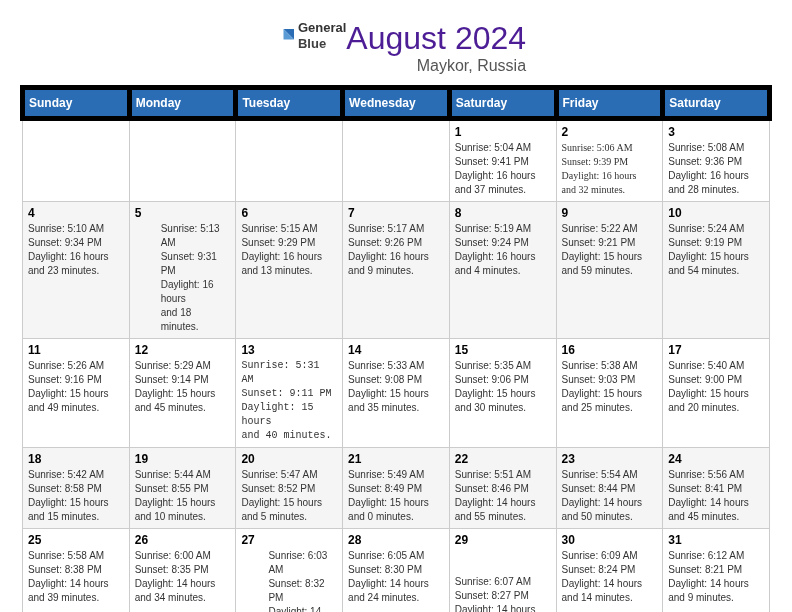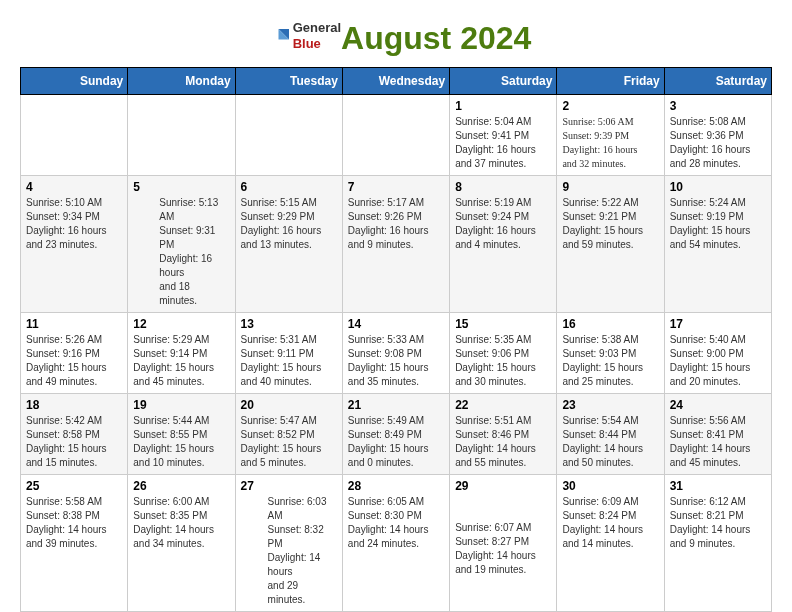--- a/index.html
+++ b/index.html
@@ -22,50 +22,50 @@
       gap: 4px;
     }
     .logo-text {
       display: flex;
       flex-direction: column;
       font-size: 13px;
       font-weight: bold;
       line-height: 1.2;
     }
     .logo-text .general { color: #333; }
-    .logo-text .blue { color: #b91c1c; }
+    .logo-text .blue { color: #404040; }
     .logo-icon {
       width: 28px;
       height: 28px;
     }
     .title-block {
       text-align: right;
     }
     .title-block .month-year {
       font-size: 32px;
-      color: #4d7c0f;
-      font-weight: bold;
+      color: #4c1d95;
+      font-weight: normal;
     }
     .title-block .location {
       font-size: 16px;
       color: #555;
     }
     table {
       width: 100%;
       border-collapse: collapse;
       font-size: 10.5px;
     }
     thead tr th {
       background: #2b6db5;
       color: #fff;
       padding: 6px 4px;
-      text-align: right;
+      text-align: left;
       font-size: 12px;
       font-weight: bold;
-      border: 1px solid #000000;
+      border: 5px solid #000000;
     }
     tbody tr td {
       border: 1px solid #ccc;
       padding: 4px 5px;
       vertical-align: top;
       width: 14.28%;
       height: 80px;
       background: #fff;
     }
     tbody tr:nth-child(even) td {
@@ -96,20 +96,21 @@
       <polygon points="20,8 32,8 32,20" fill="#2b6db5"></polygon>
       <polygon points="20,8 32,20 20,20" fill="#5b9bd5"></polygon>
     </svg>
     <div class="logo-text">
       <span class="general">General</span>
       <span class="blue">Blue</span>
     </div>
   </div>
   <div class="title-block">
     <div class="month-year">August 2024</div>
+    <div class="location">Maykor, Russia</div>
   </div>
 </div>
 
 <table>
   <thead>
     <tr>
     <th>Sunday</th>
         <th>Monday</th>
         <th>Tuesday</th>
         <th>Wednesday</th>
@@ -207,21 +208,21 @@
         </td>
         <td>
           <span class="day-num">12</span>
           <div class="cell-content" style="white-space: pre-line;">Sunrise: 5:29 AM
 Sunset: 9:14 PM
 Daylight: 15 hours
 and 45 minutes.</div>
         </td>
         <td>
           <span class="day-num">13</span>
-          <div class="cell-content" style="white-space: pre-line;">Sunrise: 5:31 AM
+          <div class="cell-content" style="white-space: pre-line; font-family: Liberation Mono, monospace;">Sunrise: 5:31 AM
 Sunset: 9:11 PM
 Daylight: 15 hours
 and 40 minutes.</div>
         </td>
         <td>
           <span class="day-num">14</span>
           <div class="cell-content" style="white-space: pre-line;">Sunrise: 5:33 AM
 Sunset: 9:08 PM
 Daylight: 15 hours
 and 35 minutes.</div>

